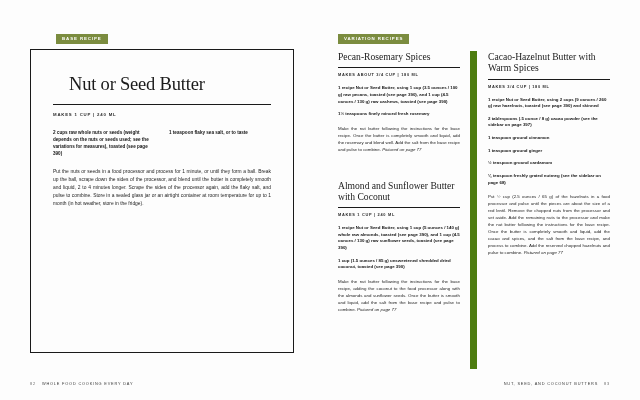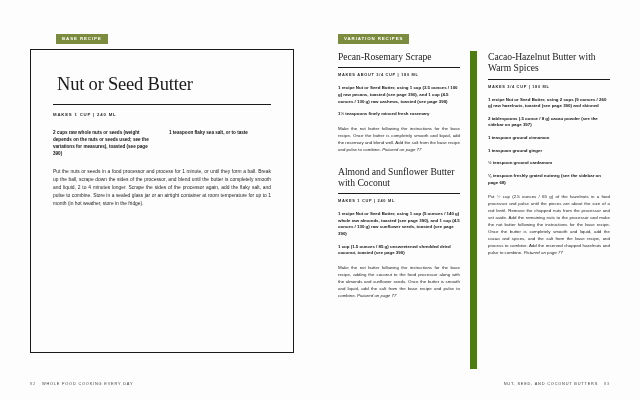--- a/index.html
+++ b/index.html
@@ -54,21 +54,21 @@
   .card {
     border: 1px solid #1a1a1a;
     box-sizing: border-box;
     padding: 18px 22px 20px 22px;
     height: 304px;
   }
   .recipe-title {
     font-family: "Liberation Serif", serif;
     font-size: 18.5px;
     font-weight: normal;
-    margin: 6px 0 0 4px;
+    margin: 6px 0 0 16px;
     letter-spacing: -0.2px;
   }
   .title-rule {
     border: none;
     border-top: 1px solid #1a1a1a;
     margin: 9px 0 7px 0;
   }
   .yield {
     font-size: 4.3px;
     letter-spacing: 0.8px;
@@ -110,21 +110,21 @@
   .col-left { padding-right: 10px; }
   .col-right { padding-left: 11px; border-left: 7px solid #4d7c0f; }
 
   .var-title {
     font-family: "Liberation Serif", serif;
     font-size: 9.6px;
     font-weight: normal;
     line-height: 1.18;
     margin: 0 0 5px 0;
   }
-  .var-title.second { margin-top: 12px; }
+  .var-title.second { margin-top: 26px; }
   .sub-rule {
     border: none;
     border-top: 1px solid #1a1a1a;
     margin: 0 0 4px 0;
   }
   .var-yield {
     font-size: 3.9px;
     letter-spacing: 0.7px;
     font-weight: bold;
     text-transform: uppercase;
@@ -199,21 +199,21 @@
 
     <div class="tag-wrap-right">
       <span class="tag">VARIATION RECIPES</span>
     </div>
 
     <div class="cols">
 
       <div class="col col-left">
 
         <div>
-          <h2 class="var-title">Pecan-Rosemary Scrape</h2>
+          <h2 class="var-title">Pecan-Rosemary Spices</h2>
           <hr class="sub-rule">
           <p class="var-yield">MAKES ABOUT 3/4 CUP  |  180 ML</p>
           <div class="ing-list">
             <p>1 recipe Nut or Seed Butter, using 1 cup (3.5 ounces / 100 g) raw pecans, toasted (see page 390), and 1 cup (4.5 ounces / 130 g) raw cashews, toasted (see page 390)</p>
             <p>1½ teaspoons finely minced fresh rosemary</p>
           </div>
           <p class="small-body">
             <span>Make the nut butter following the instructions for the base recipe. Once the butter is completely smooth and liquid, add the rosemary and blend well. Add the salt from the base recipe and pulse to combine.</span>
             <span class="pic-note">Pictured on page 77</span>
           </p>

